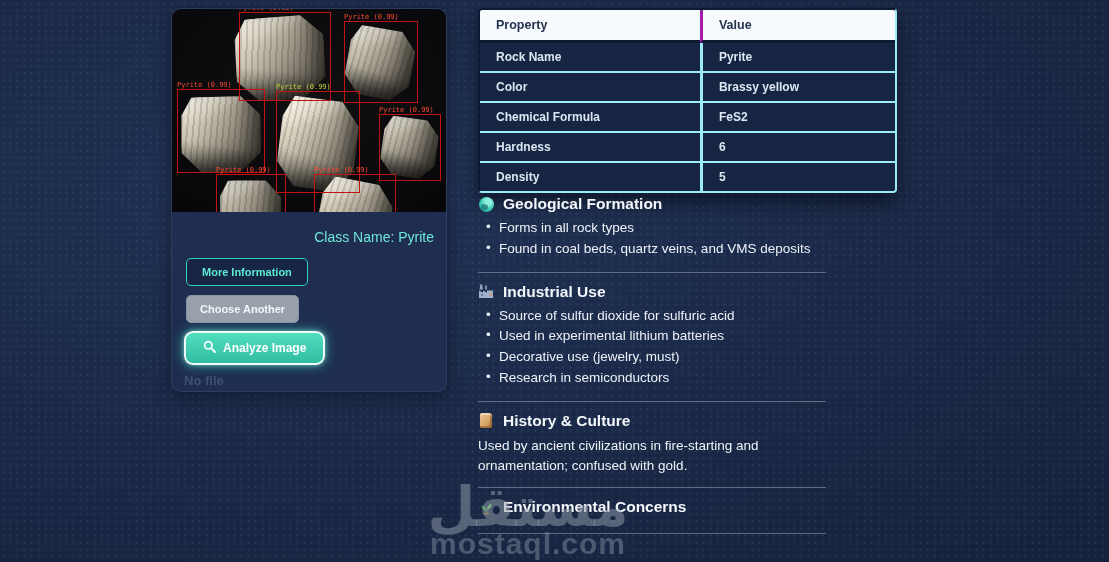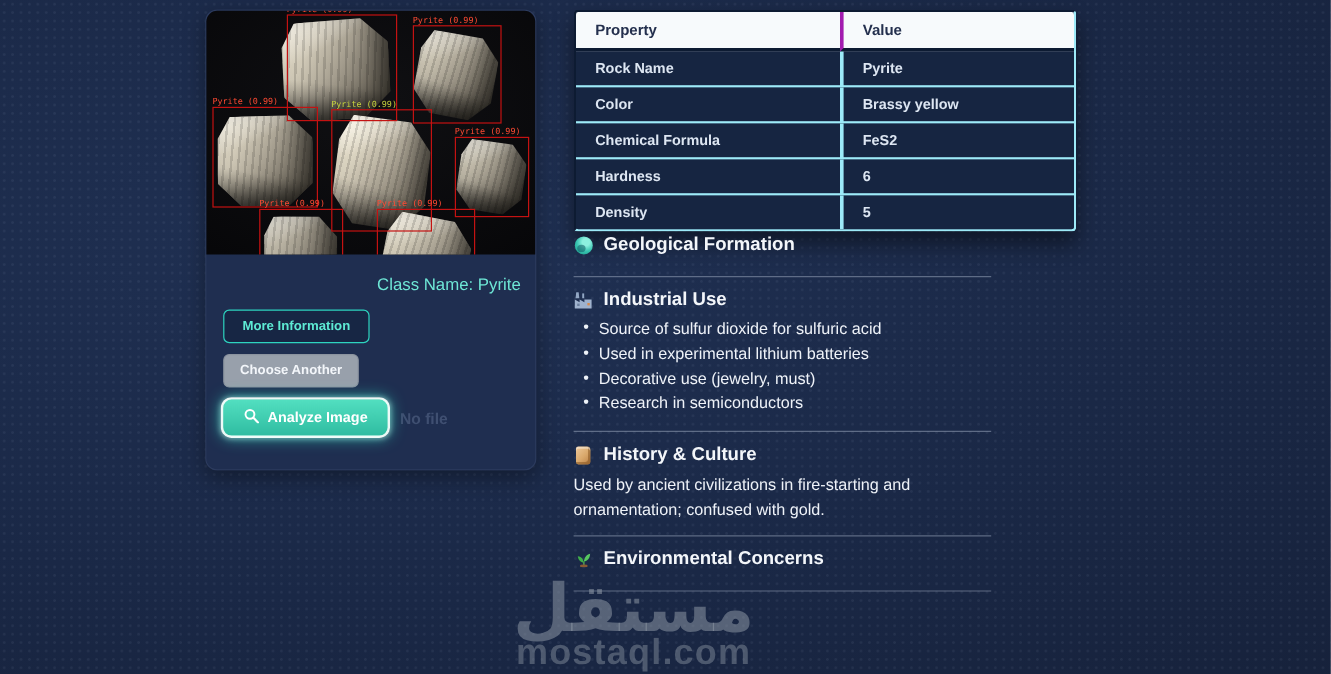--- a/index.html
+++ b/index.html
@@ -44,21 +44,21 @@
   .class-name{color:#6ee7d6;font-size:14px;font-weight:400;margin:5px 0 13px 2px;text-align:right;}
   .btn{display:block;border-radius:5px;font-weight:700;cursor:pointer;font-family:inherit;}
   .btn-more{
     margin:0 0 9px 2px;padding:7px 15px;font-size:11px;color:#5eead4;
     background:rgba(10,22,45,.35);border:1px solid #2dd4bf;
   }
   .btn-choose{
     margin:0 0 8px 2px;padding:7px 13px;font-size:11px;color:#f3f6fa;
     background:#98a0ab;border:1px solid #8b939f;
   }
-  .analyze-row{display:flex;align-items:center;gap:8px;}
+  .analyze-row{display:flex;align-items:flex-start;gap:8px;flex-direction:column;}
   .btn-analyze{
     display:flex;align-items:center;gap:7px;padding:7px 17px;font-size:12px;color:#fff;
     background:linear-gradient(180deg,#52dfc0 0%,#2fbca1 100%);
     border:2px solid rgba(255,255,255,.9);
     box-shadow:0 0 12px rgba(45,212,191,.75), 0 0 4px rgba(255,255,255,.5);
     border-radius:9px;
   }
   .no-file{color:rgba(130,150,185,.32);font-size:13px;font-weight:700;}
   
   .table-wrap{
@@ -200,20 +200,24 @@
 
 <div class="sections">
 
   <div class="section">
     <div class="sec-head">
       <span class="ico">
           <span class="globe"></span>
         </span>
       <span>Geological Formation</span>
     </div>
+    <ul class="blist">
+      <li>Forms in all rock types</li>
+      <li>Found in coal beds, quartz veins, and VMS deposits</li>
+    </ul>
   </div>
 
   <div class="section">
     <div class="sec-head">
       <span class="ico">
         <svg width="16" height="15" viewBox="0 0 16 15">
             <path d="M2.2 0.5 h2 l0.6 5 h-3.2 z" fill="#92a7c4"></path>
             <rect x="7.2" y="1.5" width="1.6" height="4" fill="#92a7c4"></rect>
             <path d="M1 14 V6.5 l4 2.3 V6.5 l4 2.3 V6.5 h6 V14 z" fill="#9fb2cd"></path>
             <rect x="11.5" y="9.5" width="2" height="2" fill="#d98a4a"></rect>

